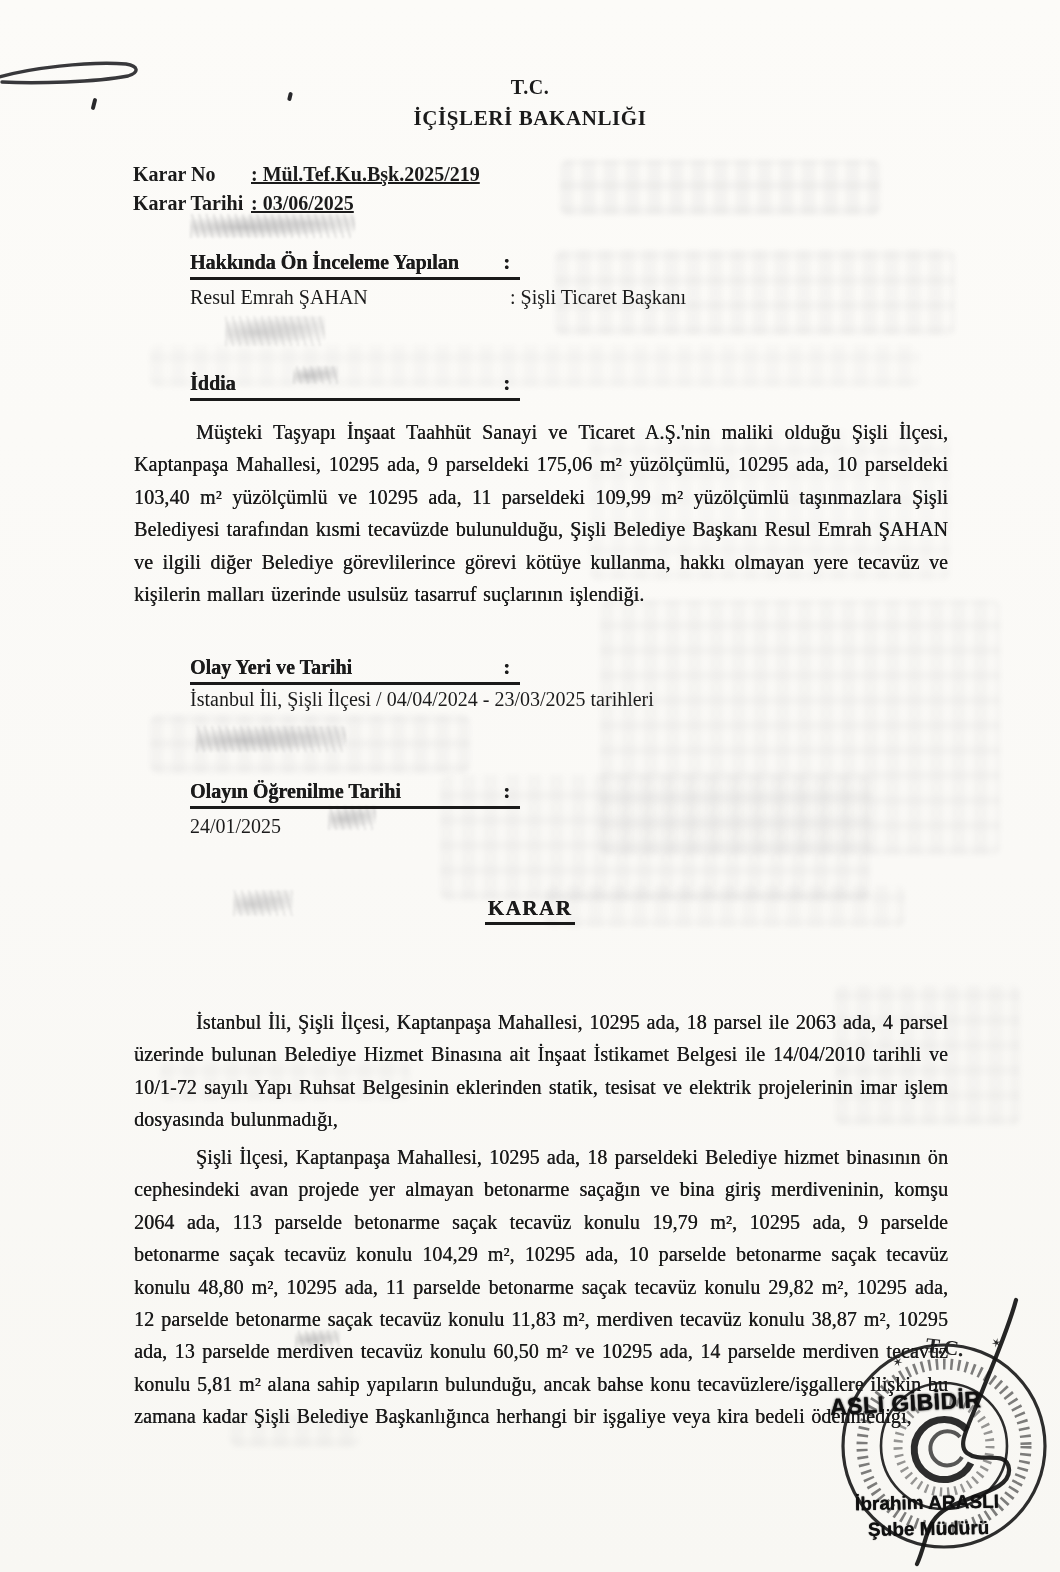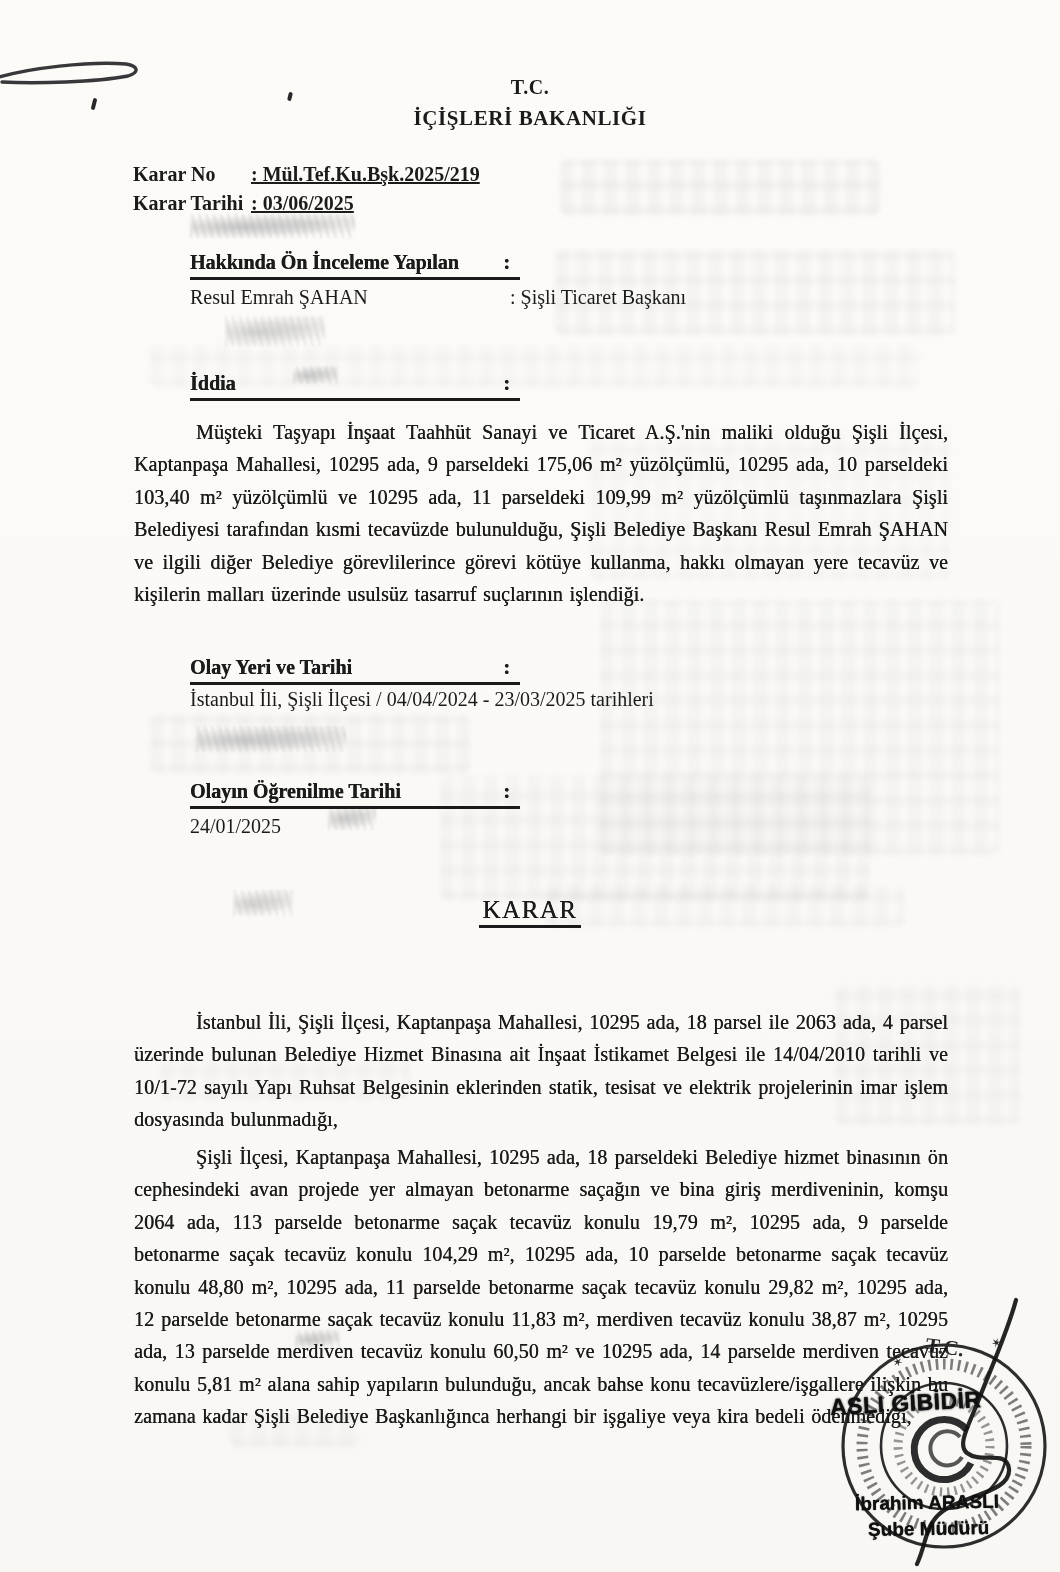--- a/index.html
+++ b/index.html
@@ -26,21 +26,21 @@
   .about-row { position:absolute; left:190px; top:286px; font-size:20px; }
   .about-name { display:inline-block; width:320px; }
   .value-line { position:absolute; left:190px; font-size:20px; }
   .body-par {
     position:absolute; left:126px; width:814px; margin:8px;
     font-size:20px; line-height:32.4px; text-align:justify; text-indent:62px;
     letter-spacing:.1px; text-shadow:.3px 0 0 currentColor; word-spacing:1.5px;
   }
   .karar-title { position:absolute; top:896px; left:0; width:100%; text-align:center; }
   .karar-title span {
-    font-weight:normal; font-size:25px; letter-spacing:1.5px;
+    font-weight:bold; font-size:21px; letter-spacing:1.5px;
     border-bottom:3px solid #1a1a1a; padding:0 3px 2px; text-shadow:.3px 0 0 currentColor;
   }
   .page-num { position:absolute; top:1470px; left:0; width:100%; text-align:center; font-size:18px; letter-spacing:3px; }
   
   .ghost {
     position:absolute; pointer-events:none; filter:blur(2.5px); border-radius:8px; opacity:.5;
     background-image:
       repeating-linear-gradient(0deg, rgba(115,115,122,.10) 0 9px, rgba(115,115,122,0) 9px 25px),
       repeating-linear-gradient(90deg, rgba(125,125,132,.12) 0 13px, rgba(125,125,132,.02) 13px 22px);
   }

